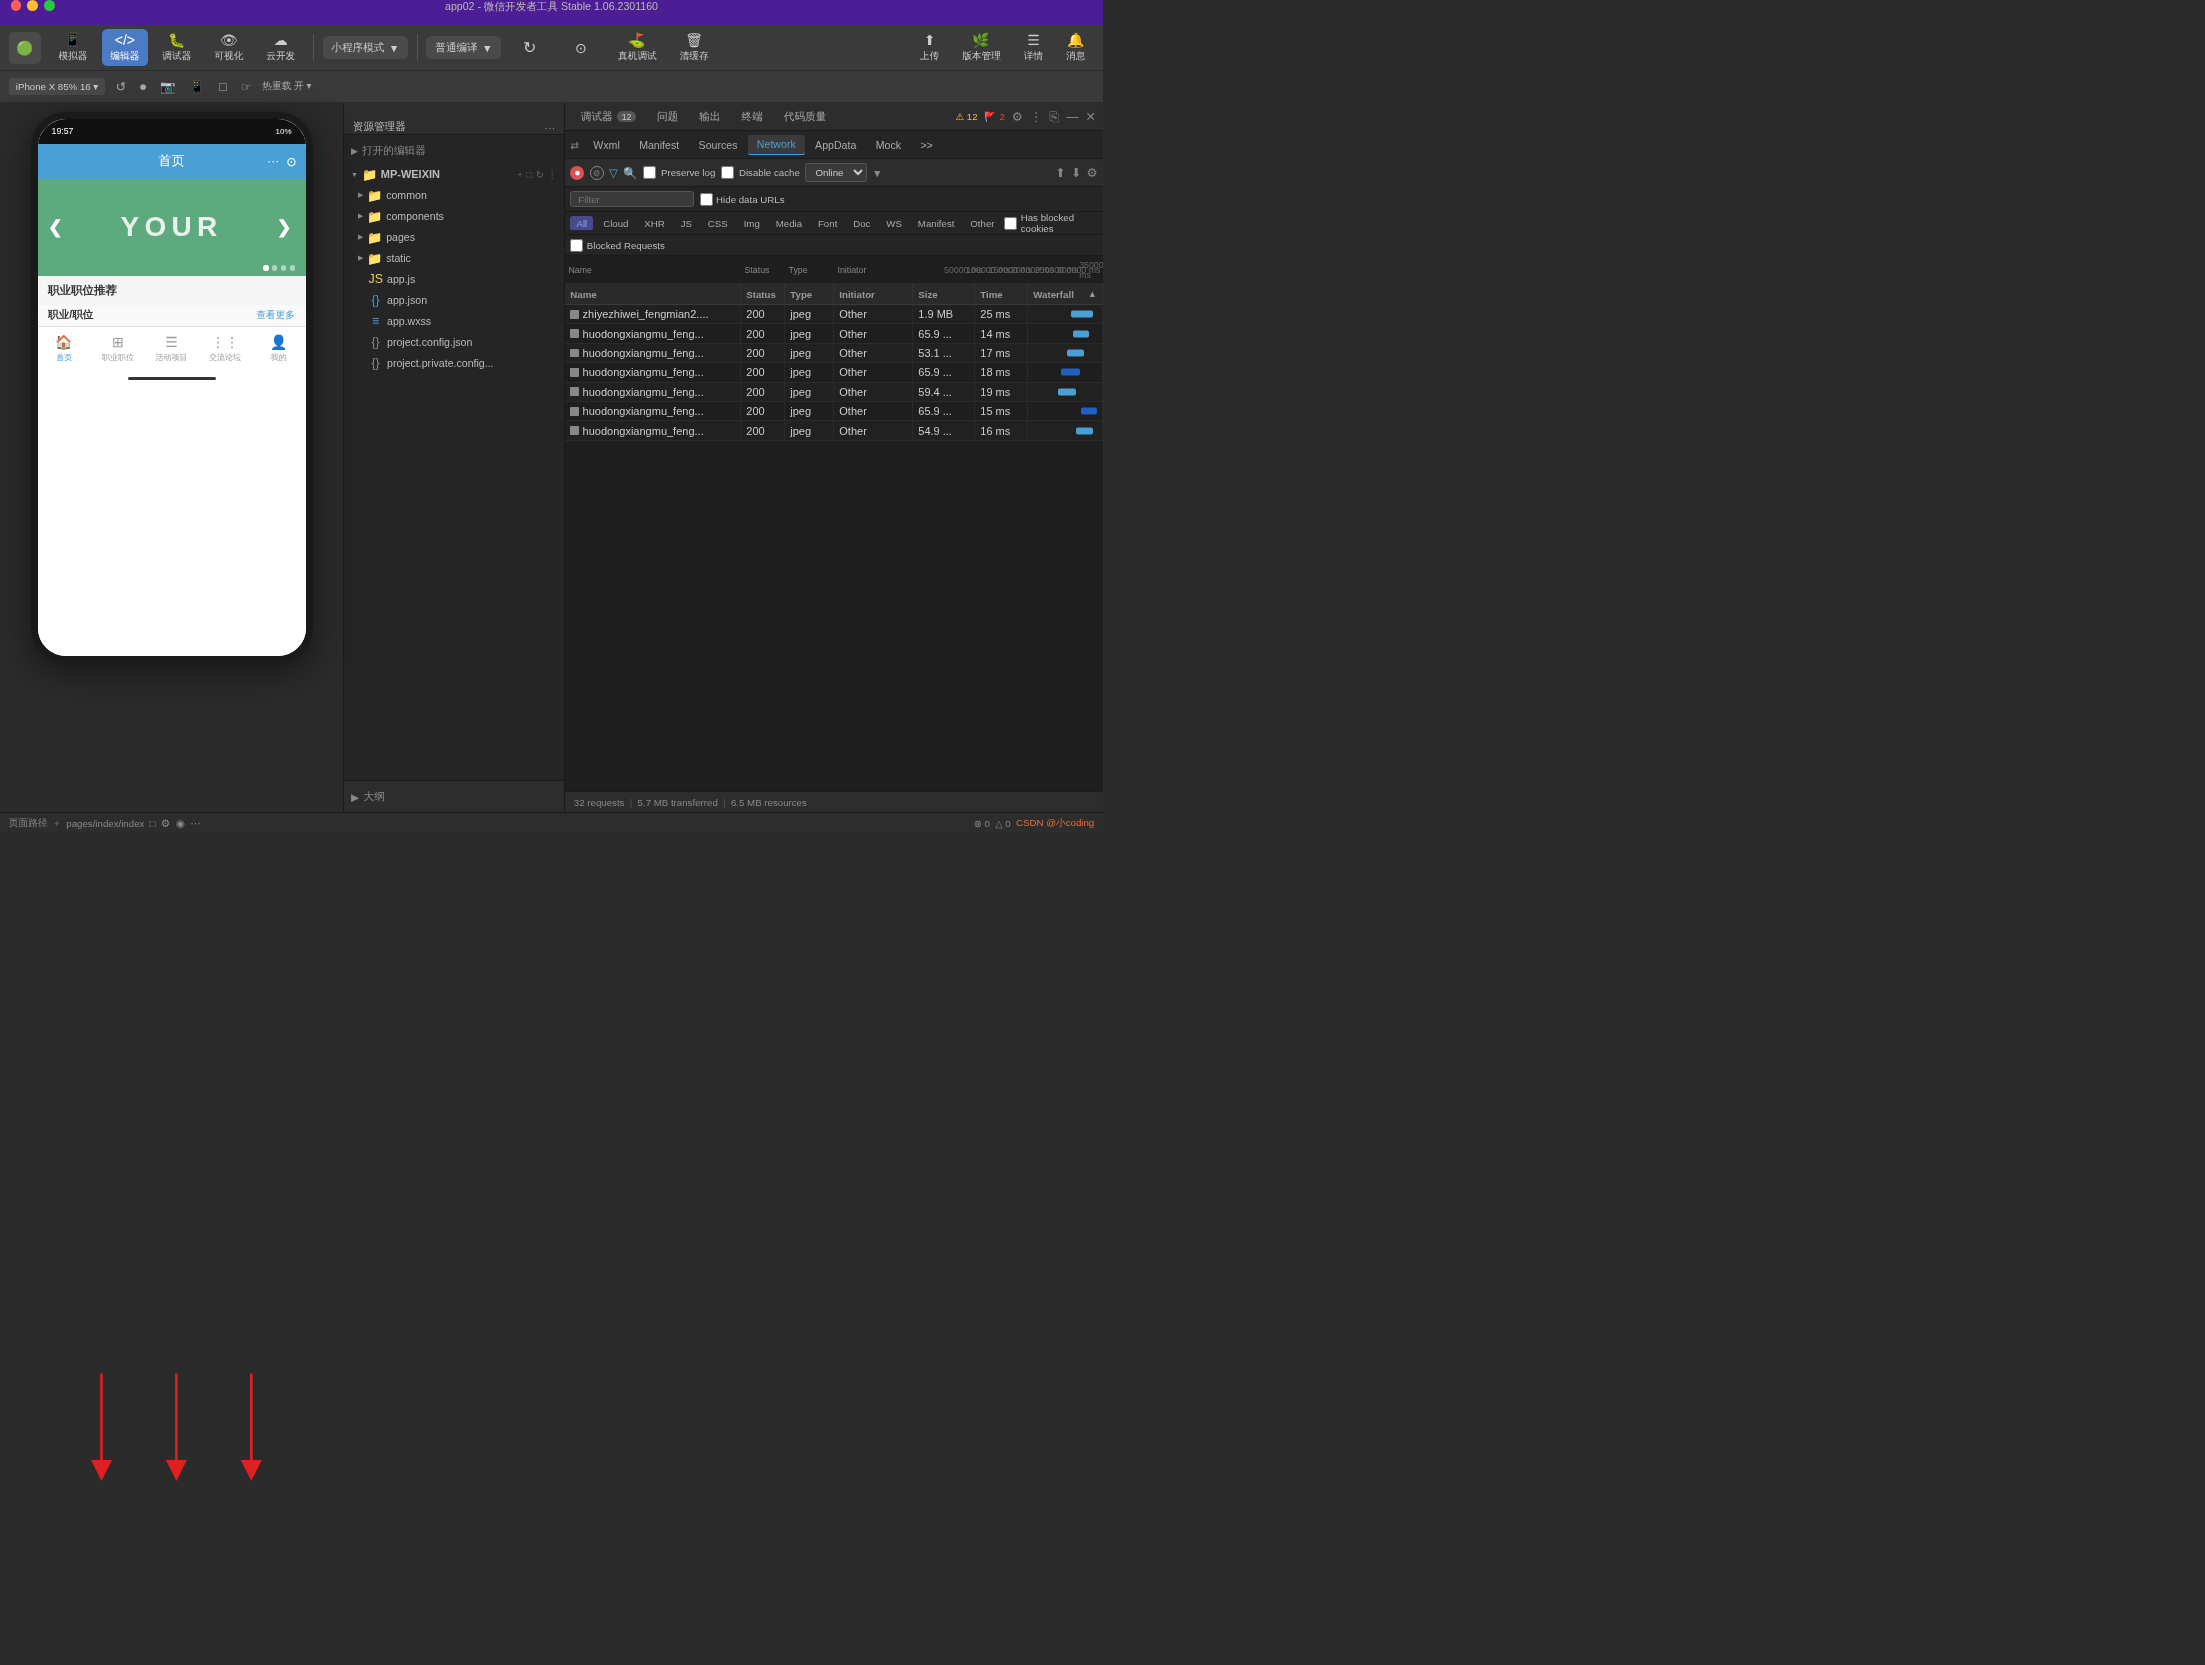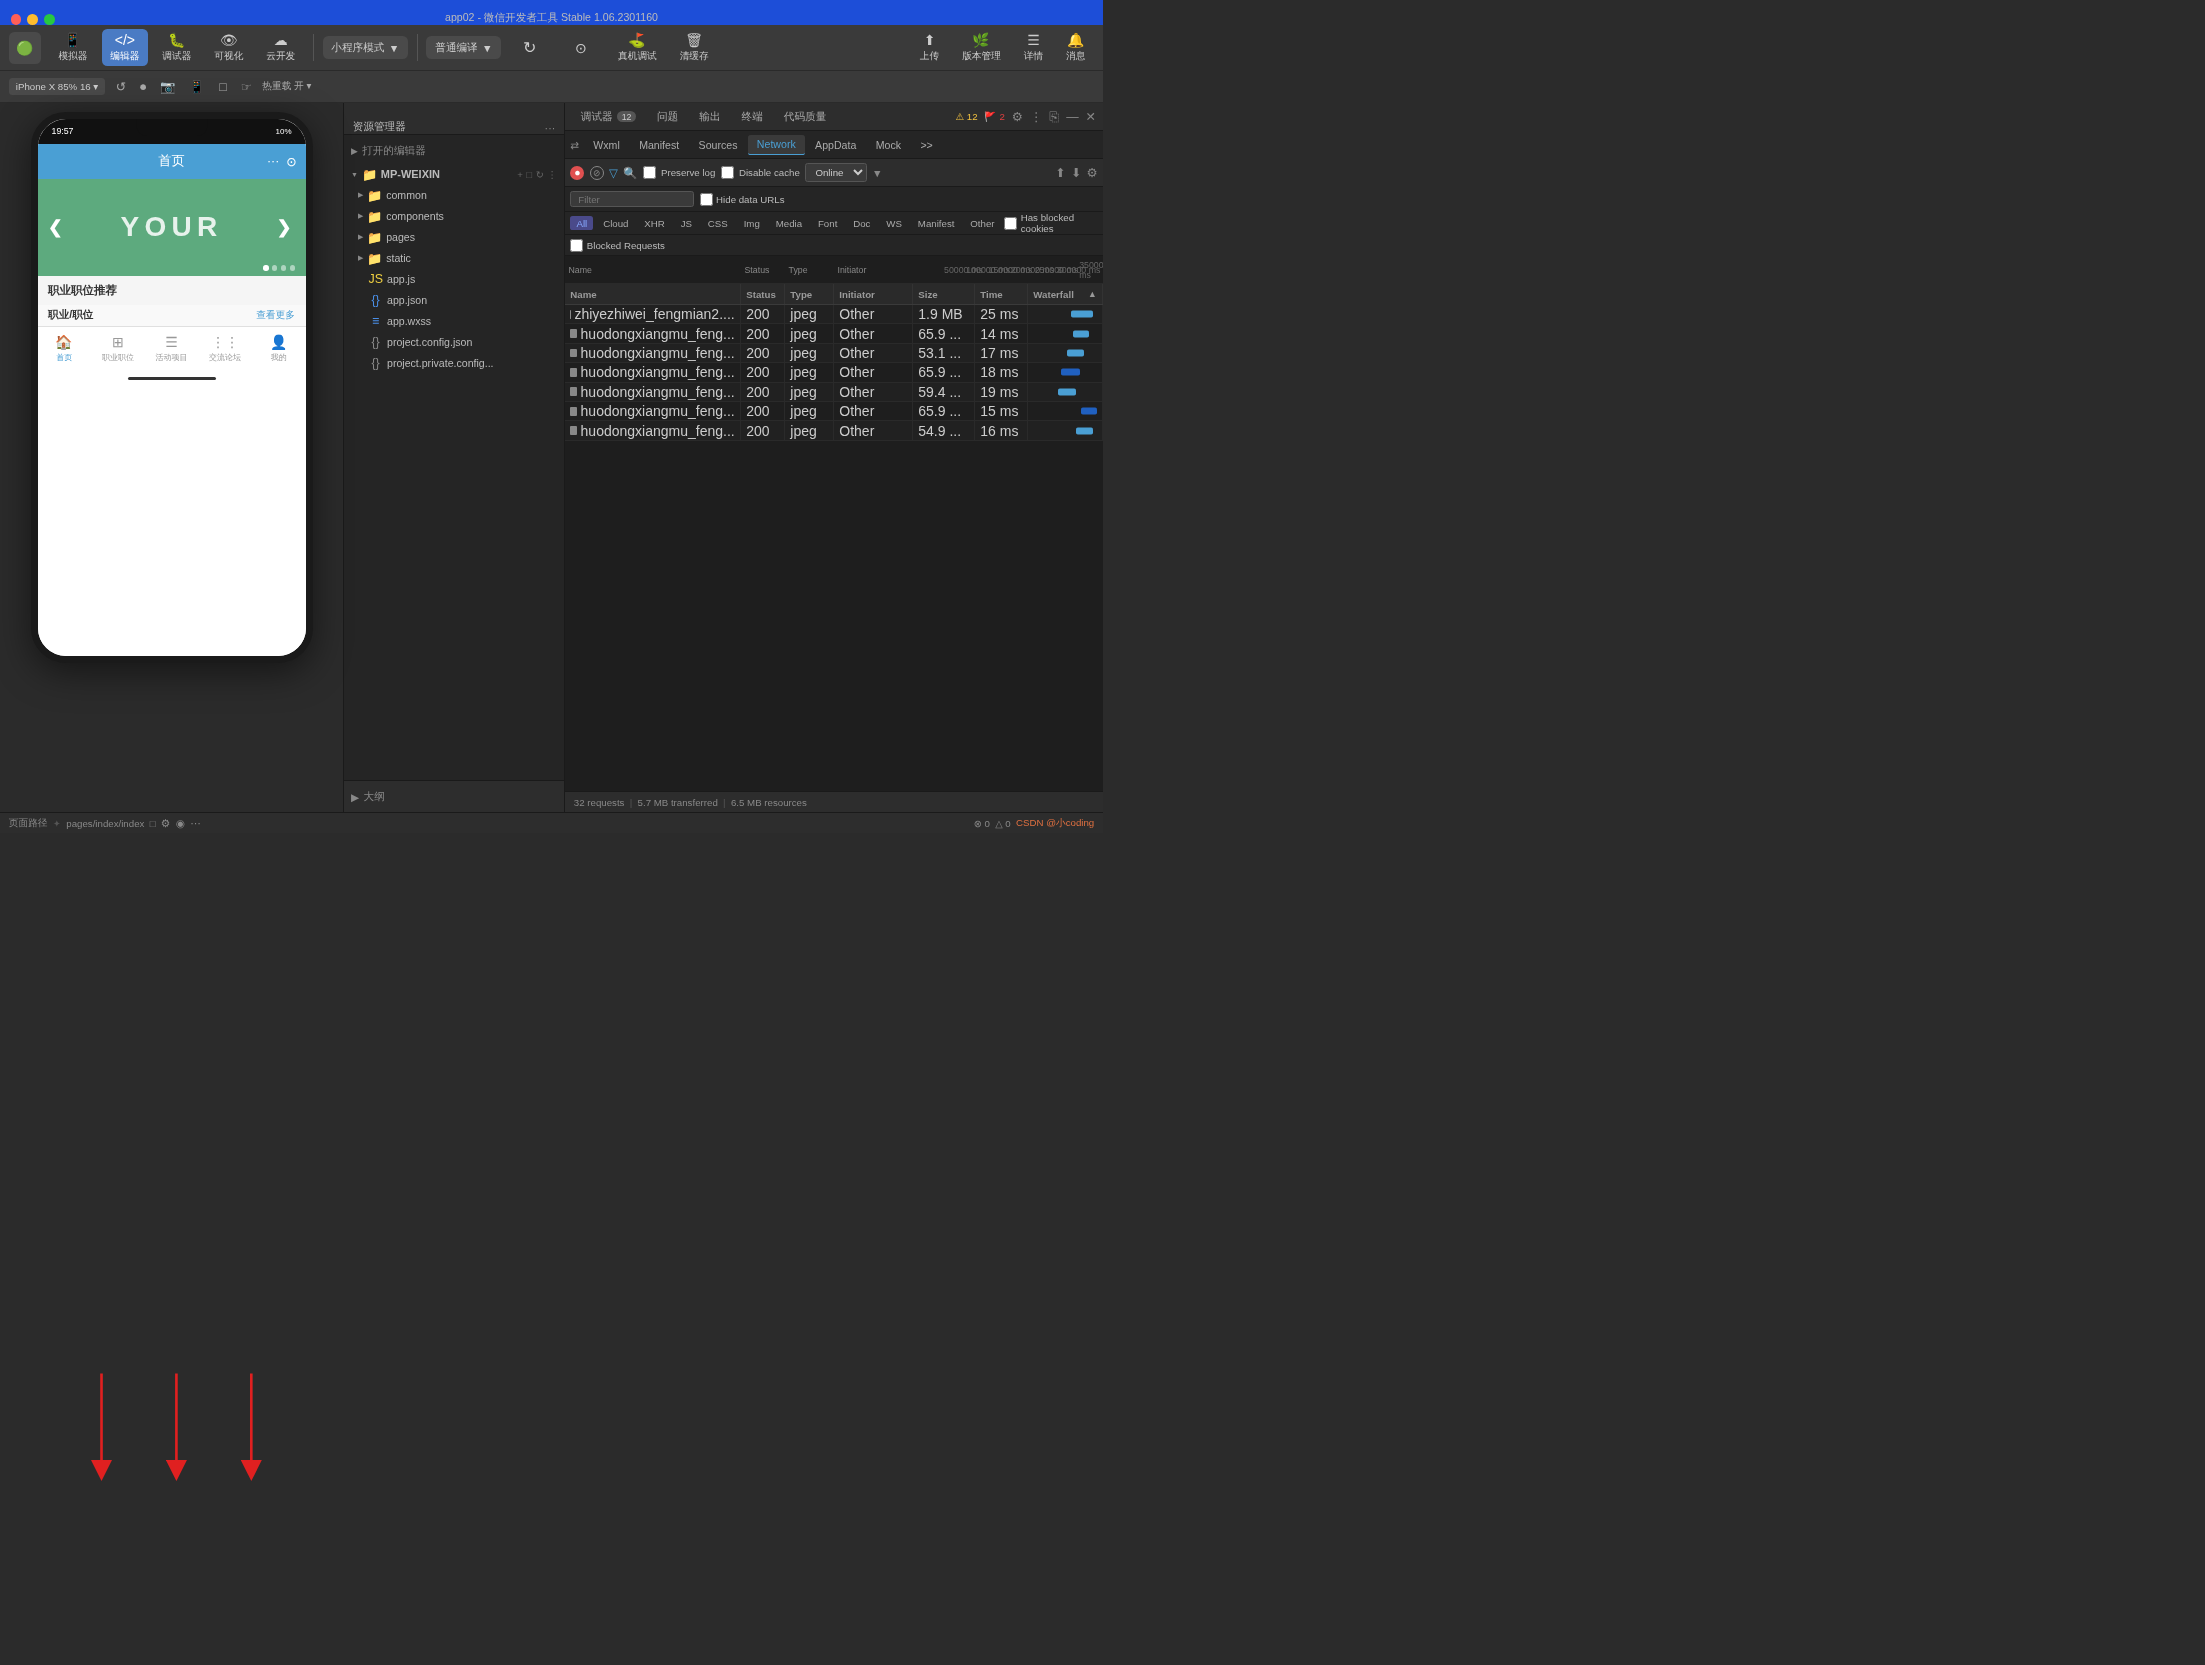--- a/index.html
+++ b/index.html
@@ -9,23 +9,23 @@
       background: #2b2b2b;
       font-family: -apple-system, BlinkMacSystemFont, "PingFang SC", "Microsoft YaHei", sans-serif;
       font-size: 10.6px;
       color: #ccc;
       overflow: hidden;
     }
 
     
     .titlebar {
       height: 25px;
-      background: #1d4ed8;
-      display: flex;
-      align-items: flex-end;
+      background: #4c1d95;
+      display: flex;
+      align-items: flex-start;
       justify-content: center;
       position: relative;
     }
     .titlebar-title {
       font-size: 10.6px;
       color: #bbb;
     }
     .traffic-lights {
       position: absolute;
       left: 10.6px;
@@ -605,21 +605,21 @@
     .th-initiator { width: 79px; flex-shrink: 0; }
     .th-size { width: 62px; flex-shrink: 0; }
     .th-time { width: 53px; flex-shrink: 0; }
     .th-waterfall { flex: 1; }
 
     .table-row {
       height: 19.4px;
       display: flex;
       align-items: center;
       border-bottom: 0.9px solid #2a2a2a;
-      font-size: 14px;
+      font-size: 11px;
       color: #ccc;
     }
     .table-row:nth-child(even) { background: #212121; }
     .td {
       padding: 0 5.3px;
       overflow: hidden;
       text-overflow: ellipsis;
       white-space: nowrap;
       height: 100%;
       display: flex;

